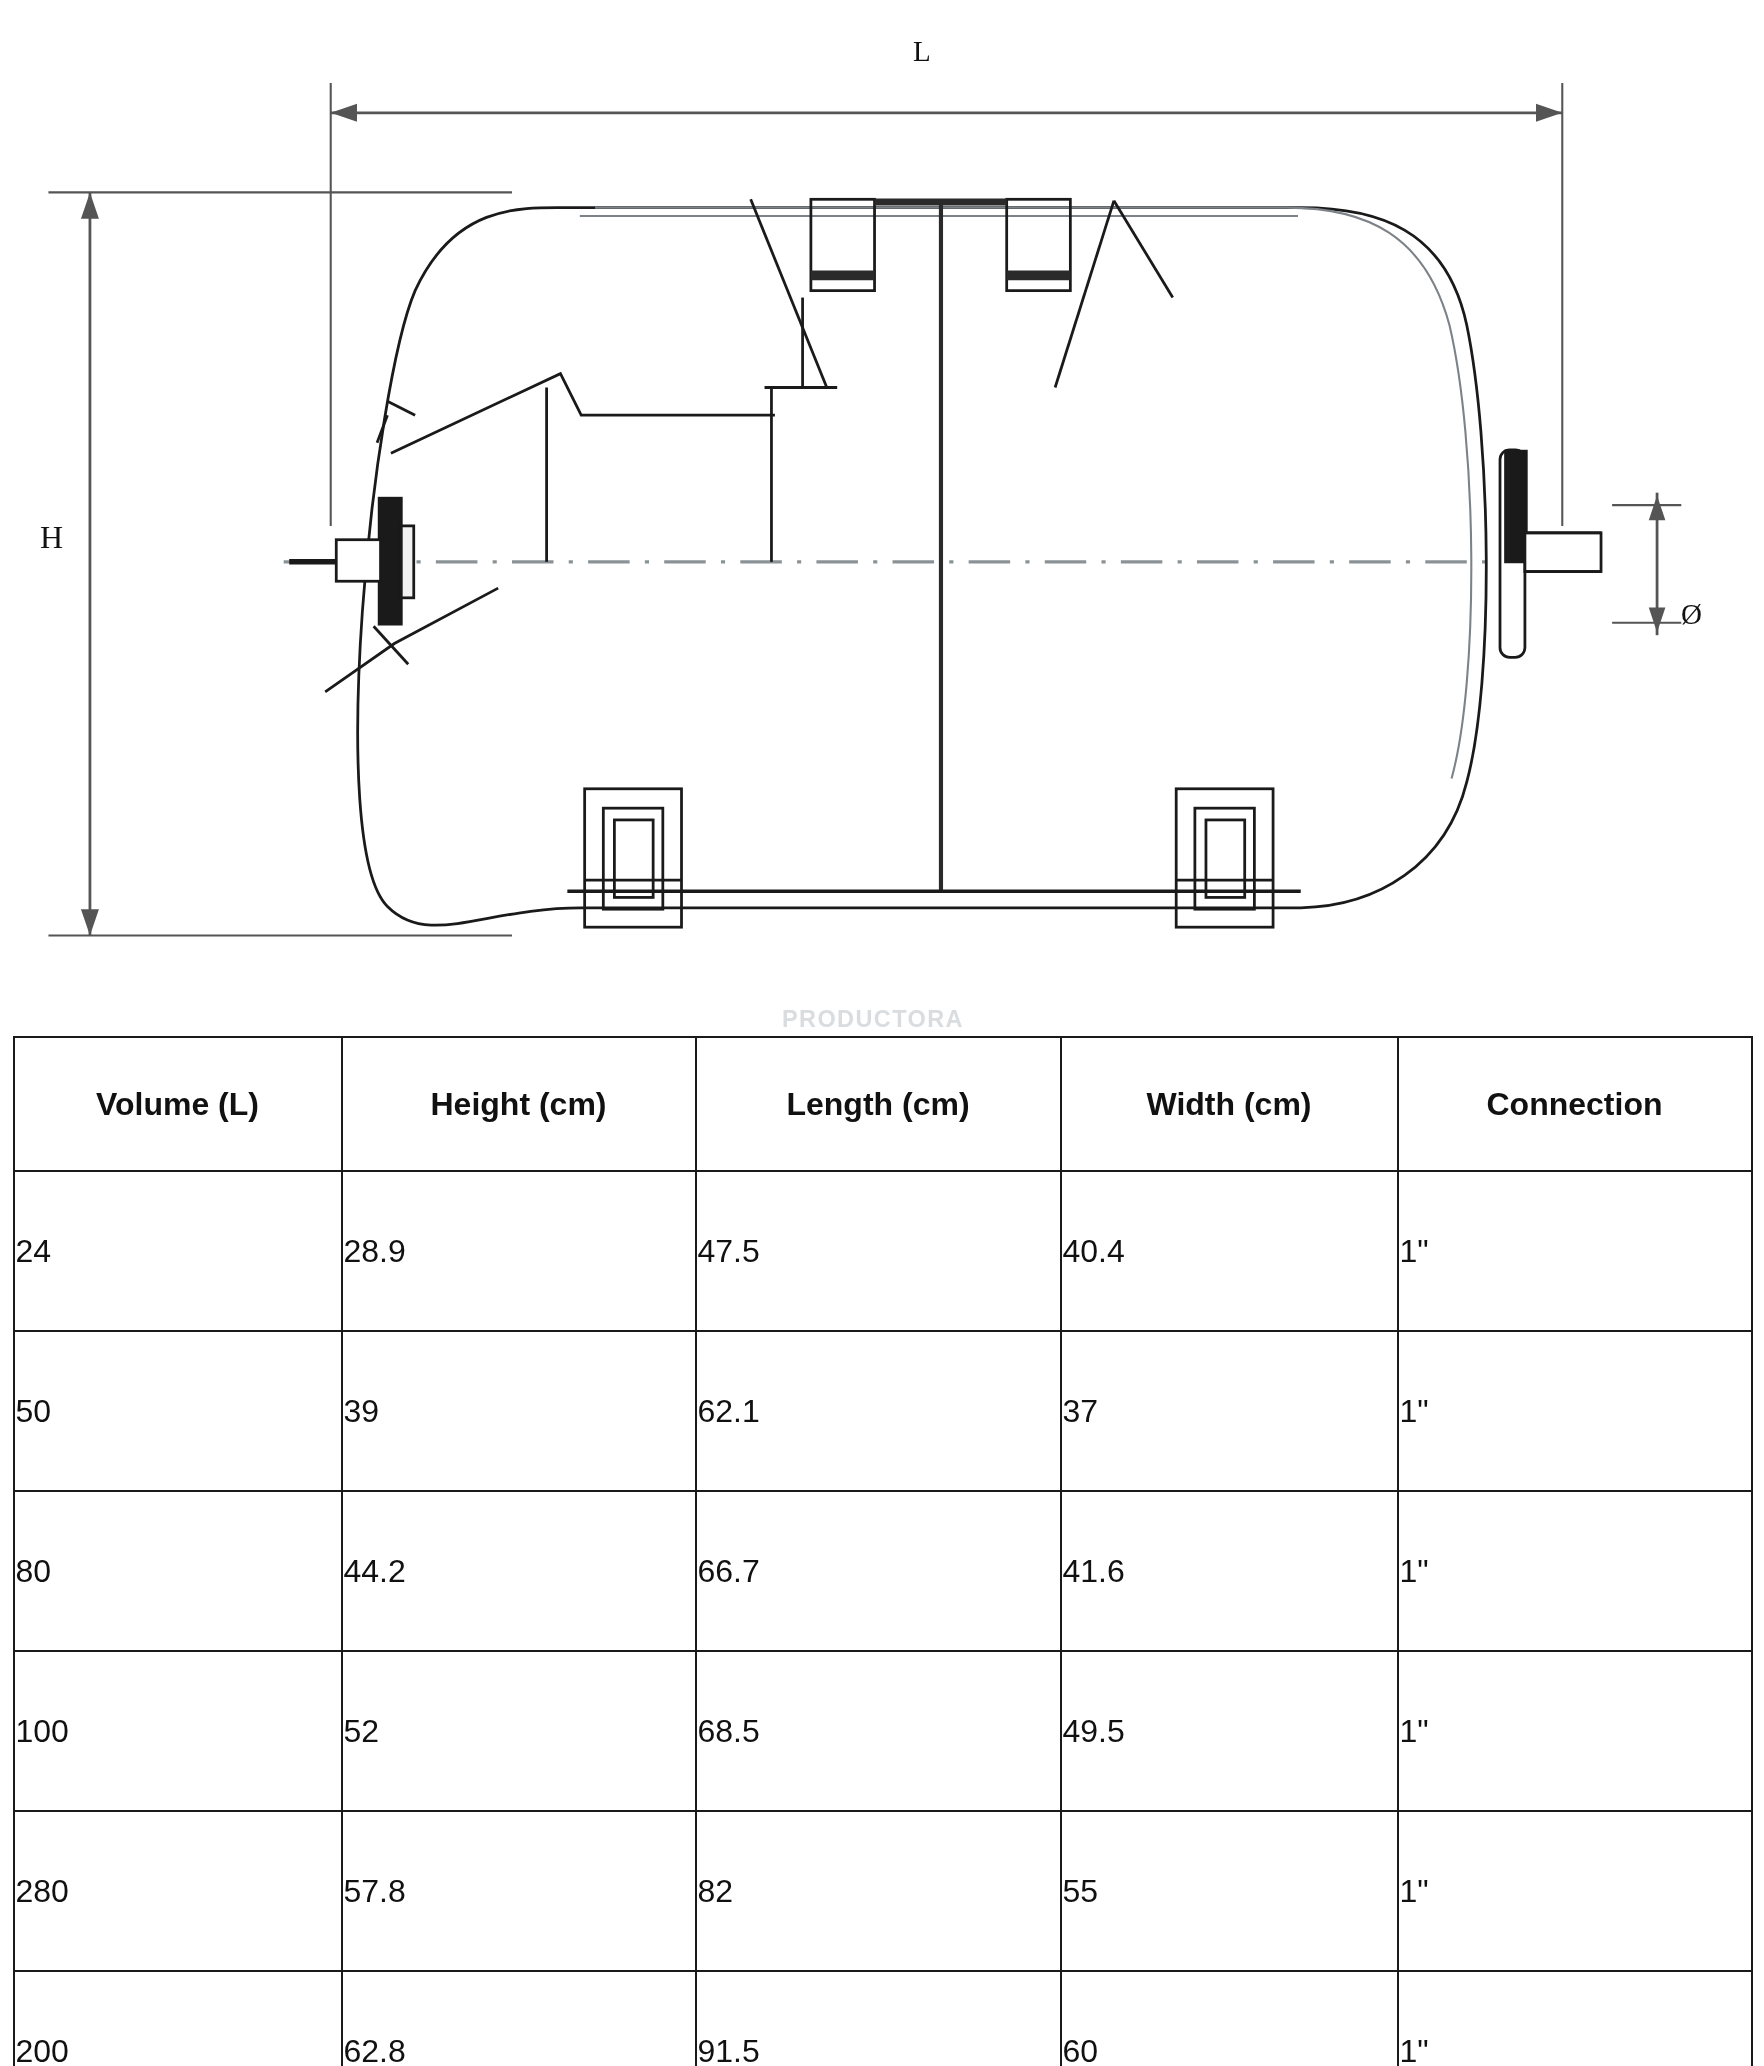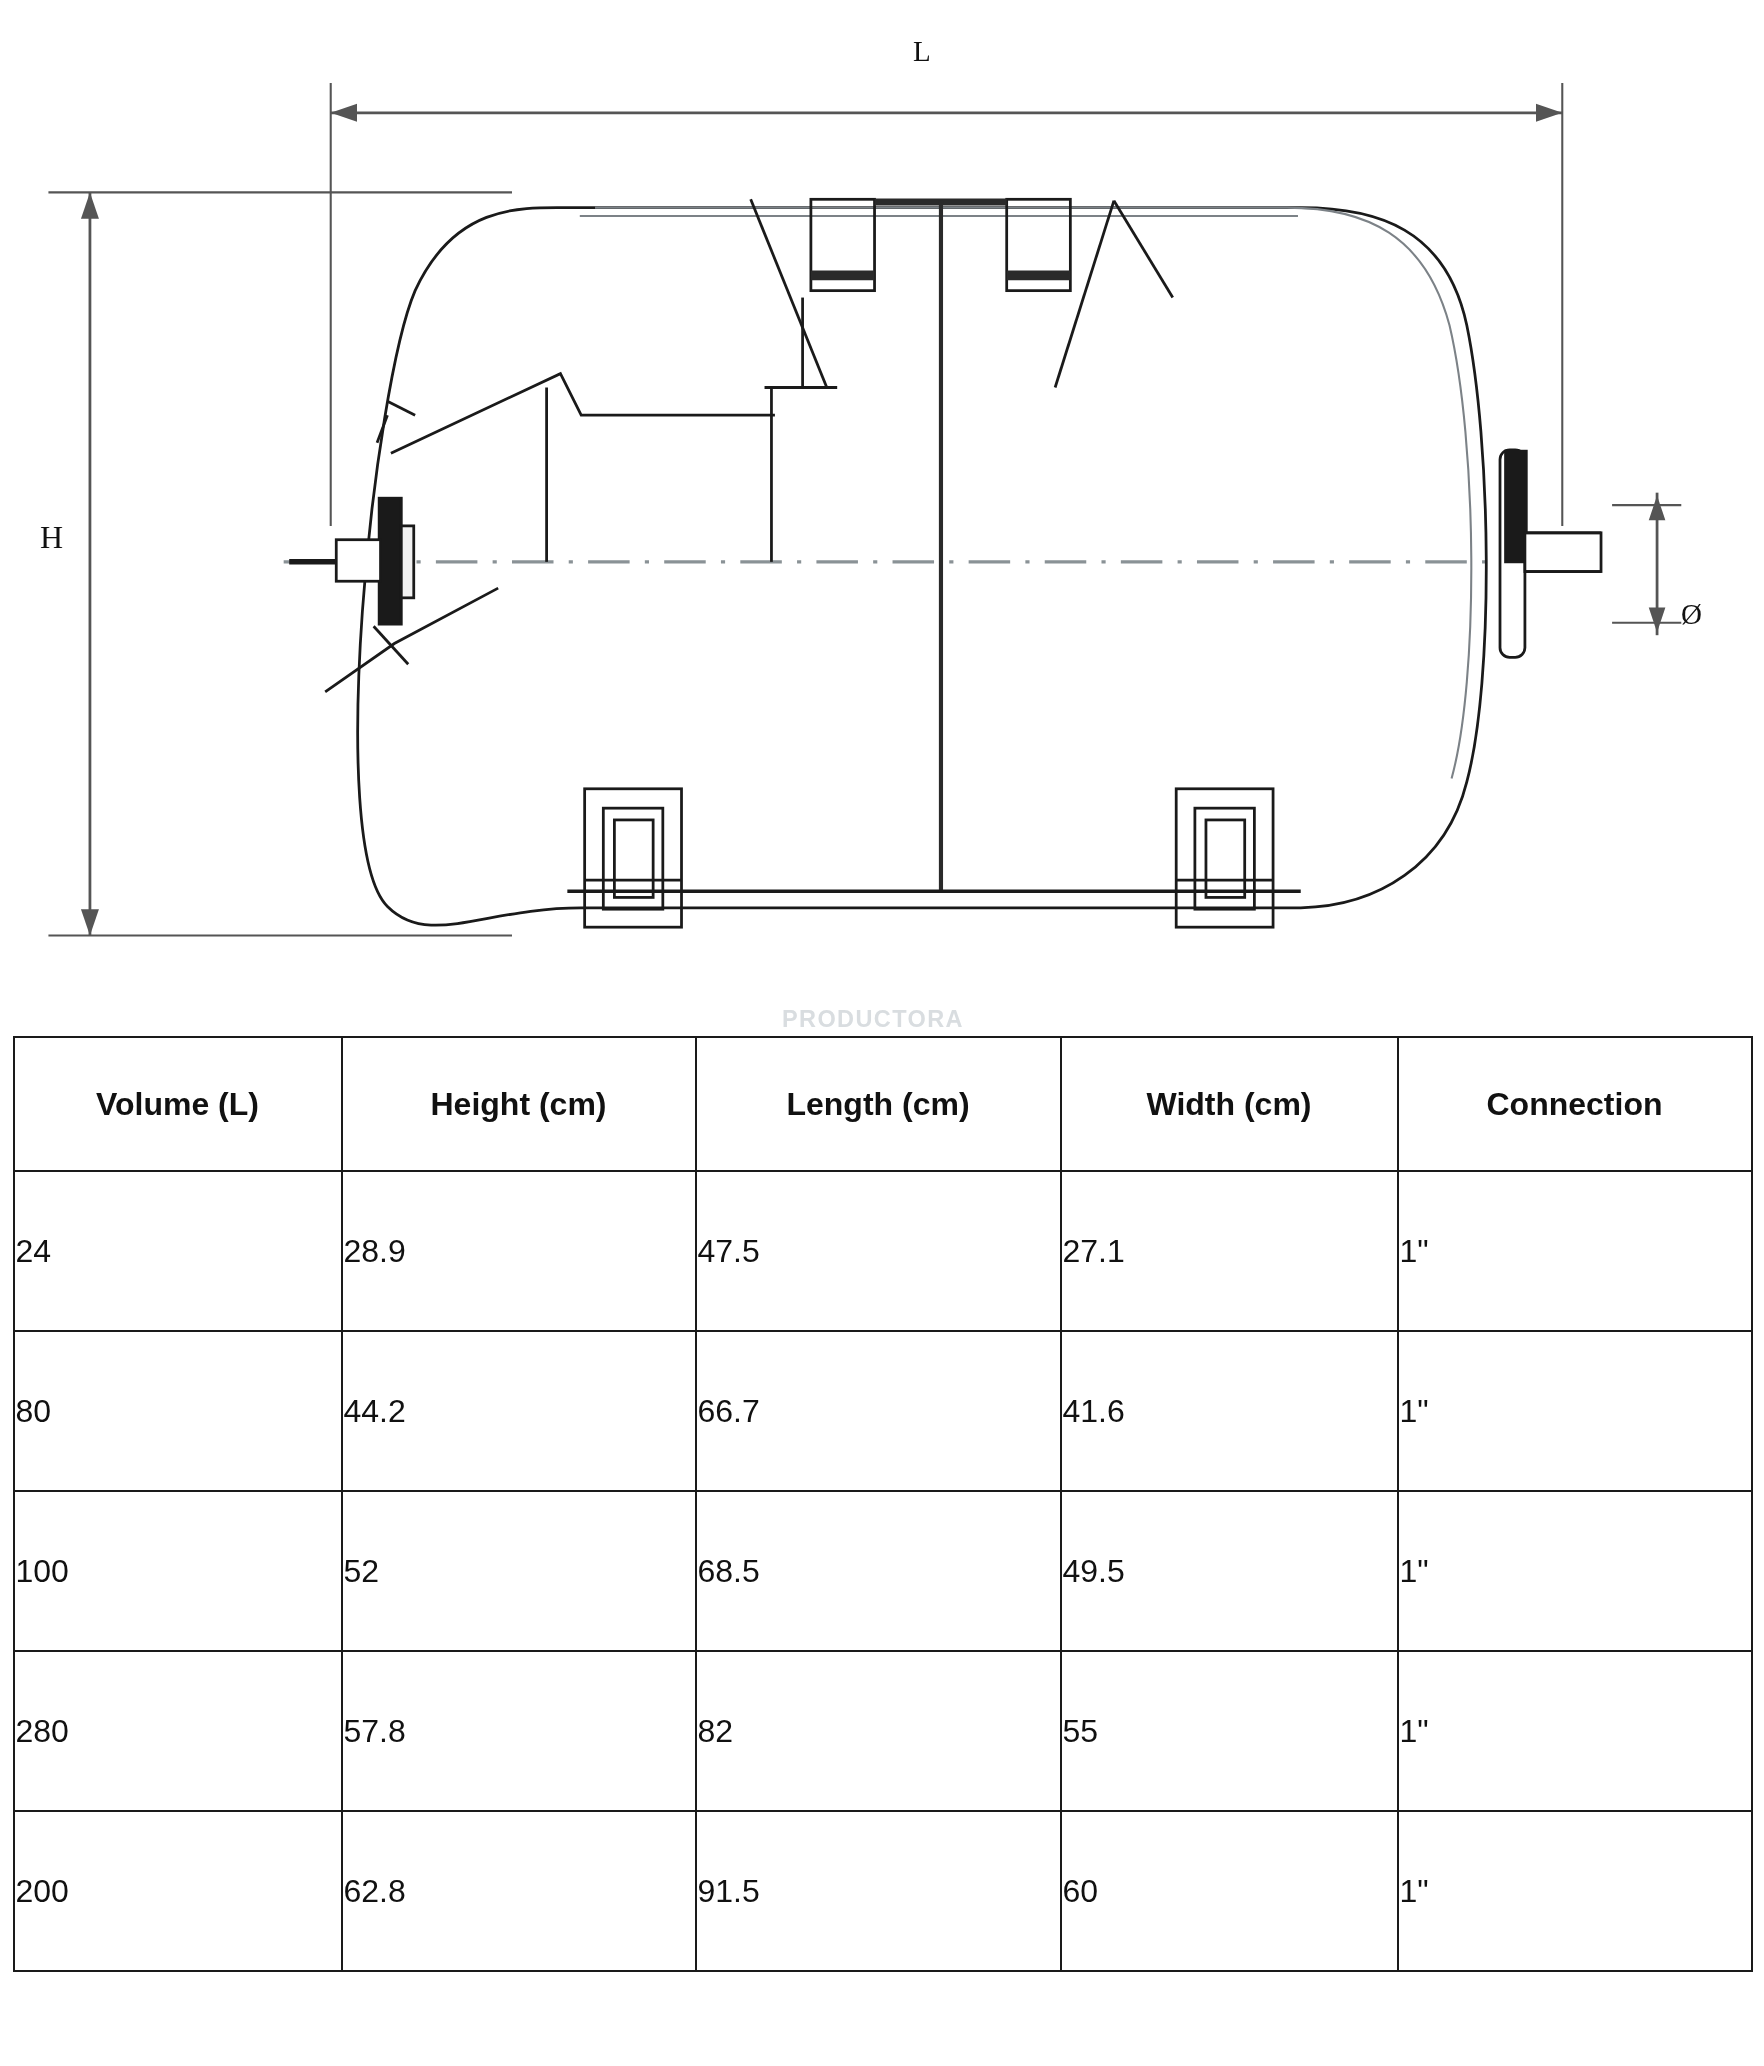--- a/index.html
+++ b/index.html
@@ -236,21 +236,28 @@
         <th>Length (cm)</th>
         <th>Width (cm)</th>
         <th>Connection</th>
       </tr>
     </thead>
     <tbody>
       <tr>
         <td>24</td>
         <td>28.9</td>
         <td>47.5</td>
-        <td>27.1</td>
+        <td>40.4</td>
+        <td>1"</td>
+      </tr>
+      <tr>
+        <td>50</td>
+        <td>39</td>
+        <td>62.1</td>
+        <td>37</td>
         <td>1"</td>
       </tr>
       <tr>
         <td>80</td>
         <td>44.2</td>
         <td>66.7</td>
         <td>41.6</td>
         <td>1"</td>
       </tr>
       <tr>

